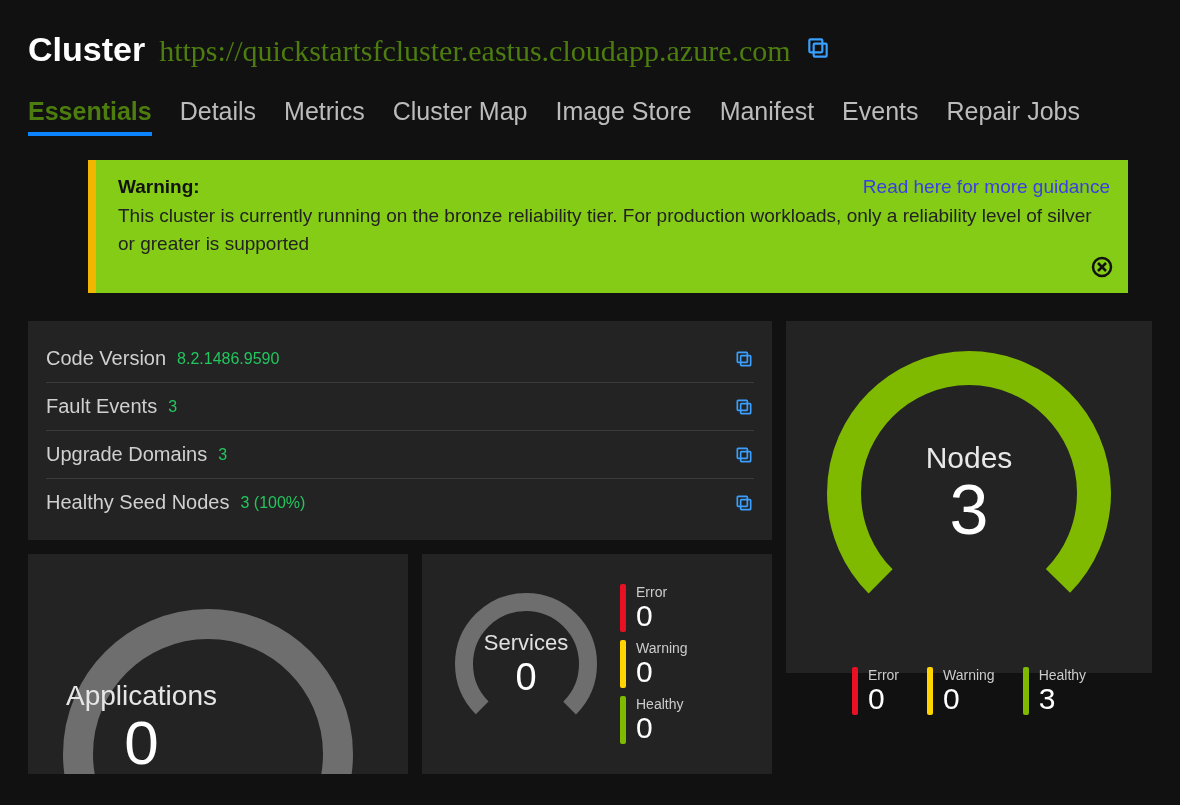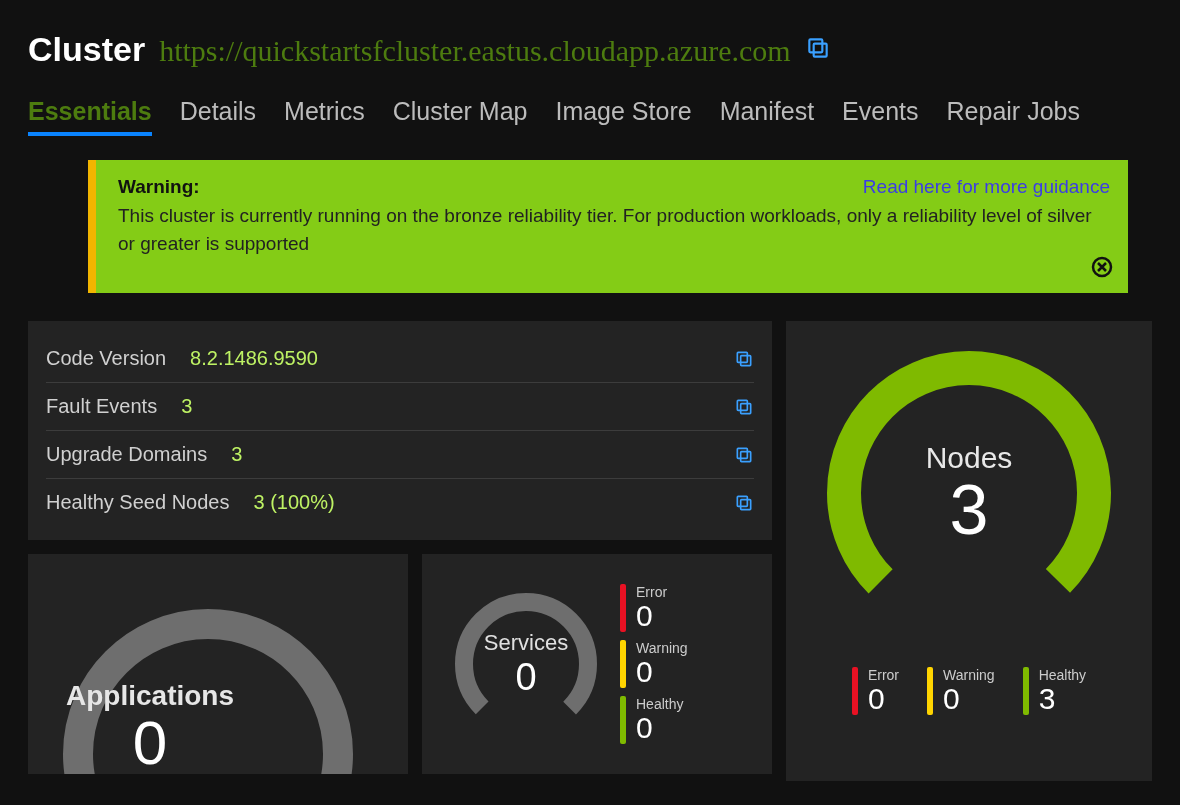--- a/index.html
+++ b/index.html
@@ -108,24 +108,24 @@
     padding: 12px 0;
     border-bottom: 1px solid #3c3c3c;
   }
   .info-row:last-child { border-bottom: none; }
   .info-row .k {
     font-size: 20px;
     color: #d0d0d0;
     font-weight: 500;
   }
   .info-row .v {
-    font-size: 20px;
-    color: #bef264;
+    font-size: 16px;
+    color: #22c55e;
     font-weight: 500;
-    margin-left: 24px;
+    margin-left: 11px;
   }
   .info-row .spacer { flex: 1; }
   .apps-services {
     display: flex;
     gap: 14px;
   }
   .apps-panel {
     flex: 0 0 380px;
     height: 220px;
     position: relative;
@@ -140,21 +140,21 @@
   }
   .app-text {
     position: absolute;
     left: 38px;
     bottom: 0;
     text-align: center;
   }
   .app-text .lbl {
     font-size: 28px;
     color: #e6e6e6;
-    font-weight: 700;
+    font-weight: 400;
   }
   .app-text .num {
     font-size: 62px;
     color: #ffffff;
     font-weight: 400;
     line-height: 1;
   }
   .svc-ring-wrap {
     position: relative;
     width: 160px;
@@ -181,21 +181,21 @@
     gap: 10px;
   }
   .legend-bar {
     width: 6px;
     height: 48px;
     border-radius: 2px;
   }
   .legend-txt .l { font-size: 14px; color: #ccc; line-height: 1.1; }
   .legend-txt .n { font-size: 30px; color: #fff; line-height: 1; }
   .nodes-panel {
-    height: 460px;
+    height: 352px;
     position: relative;
     display: flex;
     flex-direction: column;
     align-items: center;
   }
   .nodes-ring-wrap {
     position: relative;
     width: 300px;
     height: 300px;
     margin-top: 8px;

